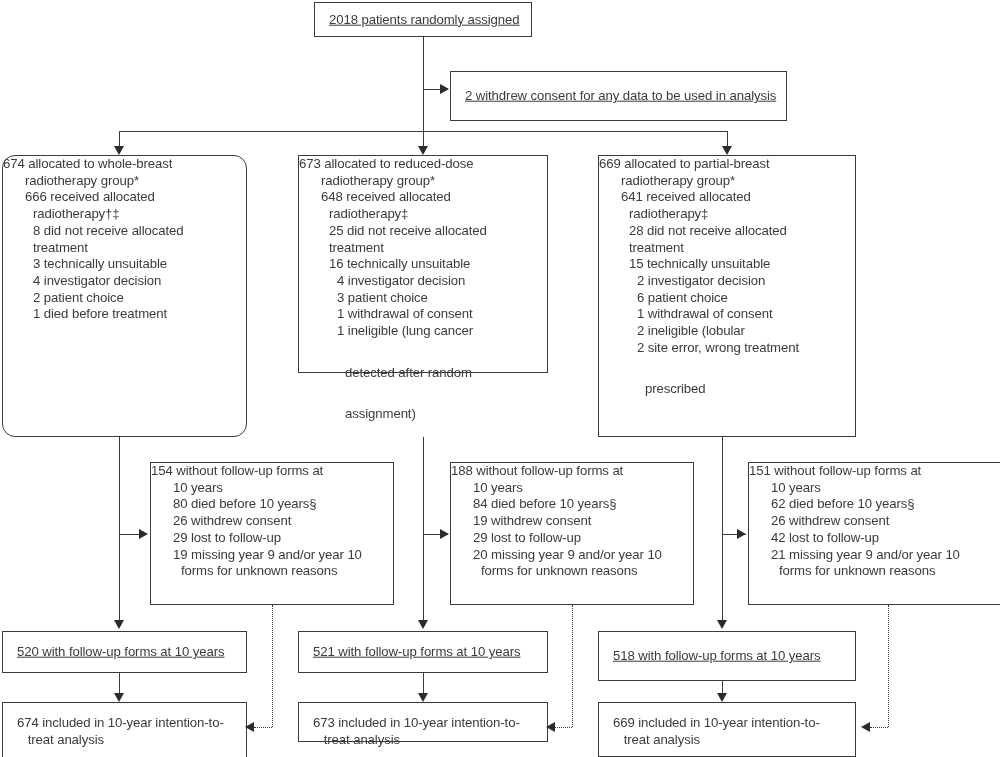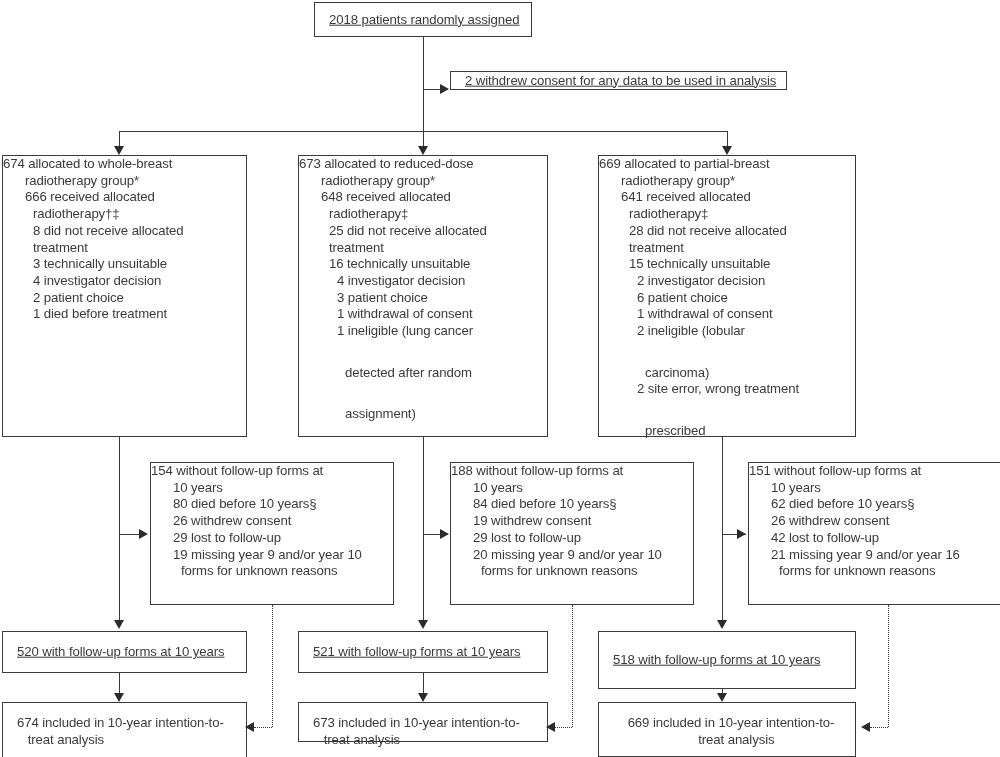--- a/index.html
+++ b/index.html
@@ -115,51 +115,51 @@
 
   <div class="box onerow" style="left:314px; top:2px; width:218px; height:35px;">
     <div class="box-text">2018 patients randomly assigned</div>
   </div>
 
   <div class="vline" style="left:423px; top:37px; height:94px;"></div>
 
   <div class="hline" style="left:423px; top:89px; width:25px;"></div>
   <div class="arrow-right" style="left:440px; top:84px;"></div>
 
-  <div class="box onerow" style="left:450px; top:71px; width:337px; height:19px;">
+  <div class="box onerow" style="left:450px; top:71px; width:337px; height:50px;">
     <div class="box-text">2 withdrew consent for any data to be used in analysis</div>
   </div>
 
   <div class="hline" style="left:119px; top:131px; width:608px;"></div>
 
   <div class="vline" style="left:119px; top:131px; height:16px;"></div>
   <div class="arrow-down" style="left:114px; top:146px;"></div>
 
   <div class="vline" style="left:423px; top:131px; height:16px;"></div>
   <div class="arrow-down" style="left:418px; top:146px;"></div>
 
   <div class="vline" style="left:727px; top:131px; height:16px;"></div>
   <div class="arrow-down" style="left:722px; top:146px;"></div>
 
-  <div class="box listbox" style="left:2px; top:155px; width:245px; height:282px;">
+  <div class="box listbox" style="left:2px; top:155px; width:245px; height:282px;border-radius:13px;">
     <ul class="flowlist">
         <li class="lvl0">674 allocated to whole-breast</li>
         <li class="lvl1">radiotherapy group*</li>
         <li class="lvl1">666 received allocated</li>
         <li class="lvl2">radiotherapy†‡</li>
         <li class="lvl2">8 did not receive allocated</li>
         <li class="lvl2">treatment</li>
         <li class="lvl2">3 technically unsuitable</li>
         <li class="lvl2">4 investigator decision</li>
         <li class="lvl2">2 patient choice</li>
         <li class="lvl2">1 died before treatment</li>
       </ul>
   </div>
 
-  <div class="box listbox" style="left:298px; top:155px; width:250px; height:282px;">
+  <div class="box listbox" style="left:298px; top:155px; width:250px; height:218px;">
     <ul class="flowlist">
         <li class="lvl0">673 allocated to reduced-dose</li>
         <li class="lvl1">radiotherapy group*</li>
         <li class="lvl1">648 received allocated</li>
         <li class="lvl2">radiotherapy‡</li>
         <li class="lvl2">25 did not receive allocated</li>
         <li class="lvl2">treatment</li>
         <li class="lvl2">16 technically unsuitable</li>
         <li class="lvl3">4 investigator decision</li>
         <li class="lvl3">3 patient choice</li>
@@ -176,21 +176,20 @@
         <li class="lvl1">radiotherapy group*</li>
         <li class="lvl1">641 received allocated</li>
         <li class="lvl2">radiotherapy‡</li>
         <li class="lvl2">28 did not receive allocated</li>
         <li class="lvl2">treatment</li>
         <li class="lvl2">15 technically unsuitable</li>
         <li class="lvl3">2 investigator decision</li>
         <li class="lvl3">6 patient choice</li>
         <li class="lvl3">1 withdrawal of consent</li>
         <li class="lvl3">2 ineligible (lobular</li>
-        <li class="lvl4">carcinoma)</li>
         <li class="lvl3">2 site error, wrong treatment</li>
         <li class="lvl4">prescribed</li>
       </ul>
   </div>
 
   <div class="vline" style="left:119px; top:437px; height:184px;"></div>
   <div class="arrow-down" style="left:114px; top:620px;"></div>
   <div class="hline" style="left:119px; top:534px; width:25px;"></div>
   <div class="arrow-right" style="left:139px; top:529px;"></div>
 
@@ -228,21 +227,21 @@
       </ul>
   </div>
 
   <div class="box listbox" style="left:748px; top:462px; width:254px; height:143px;">
     <ul class="flowlist">
         <li class="lvl0">151 without follow-up forms at</li>
         <li class="lvl1">10 years</li>
         <li class="lvl1">62 died before 10 years§</li>
         <li class="lvl1">26 withdrew consent</li>
         <li class="lvl1">42 lost to follow-up</li>
-        <li class="lvl1">21 missing year 9 and/or year 16</li>
+        <li class="lvl1">21 missing year 9 and/or year 10</li>
         <li class="lvl2">forms for unknown reasons</li>
       </ul>
   </div>
 
   <div class="vdot" style="left:272px; top:605px; height:122px;"></div>
   <div class="hdot" style="left:254px; top:727px; width:18px;"></div>
   <div class="arrow-left" style="left:245px; top:722px;"></div>
 
   <div class="vdot" style="left:572px; top:605px; height:122px;"></div>
   <div class="hdot" style="left:555px; top:727px; width:17px;"></div>
@@ -251,21 +250,21 @@
   <div class="vdot" style="left:888px; top:605px; height:122px;"></div>
   <div class="hdot" style="left:870px; top:727px; width:18px;"></div>
   <div class="arrow-left" style="left:861px; top:722px;"></div>
 
   <div class="box onerow" style="left:2px; top:631px; width:245px; height:42px;">
     <div class="box-text">520 with follow-up forms at 10 years</div>
   </div>
   <div class="box onerow" style="left:298px; top:631px; width:250px; height:42px;">
     <div class="box-text">521 with follow-up forms at 10 years</div>
   </div>
-  <div class="box onerow" style="left:598px; top:631px; width:258px; height:58px;">
+  <div class="box onerow" style="left:598px; top:631px; width:258px; height:50px;">
     <div class="box-text">518 with follow-up forms at 10 years</div>
   </div>
 
   <div class="vline" style="left:119px; top:673px; height:21px;"></div>
   <div class="arrow-down" style="left:114px; top:693px;"></div>
 
   <div class="vline" style="left:423px; top:673px; height:21px;"></div>
   <div class="arrow-down" style="left:418px; top:693px;"></div>
 
   <div class="vline" style="left:722px; top:673px; height:21px;"></div>
@@ -273,17 +272,17 @@
 
   <div class="box" style="left:2px; top:702px; width:245px; height:70px;">
     <div class="box-text" style="left:14px; top:12px; right:6px;">674 included in 10-year intention-to-
    treat analysis</div>
   </div>
   <div class="box" style="left:298px; top:702px; width:250px; height:40px;">
     <div class="box-text" style="left:14px; top:12px; right:6px;">673 included in 10-year intention-to-
    treat analysis</div>
   </div>
   <div class="box" style="left:598px; top:702px; width:258px; height:55px;">
-    <div class="box-text" style="left:14px; top:12px; right:6px;text-align:center;">669 included in 10-year intention-to-
+    <div class="box-text" style="left:14px; top:12px; right:6px;">669 included in 10-year intention-to-
    treat analysis</div>
   </div>
 
 </div>
 
 </body></html>

